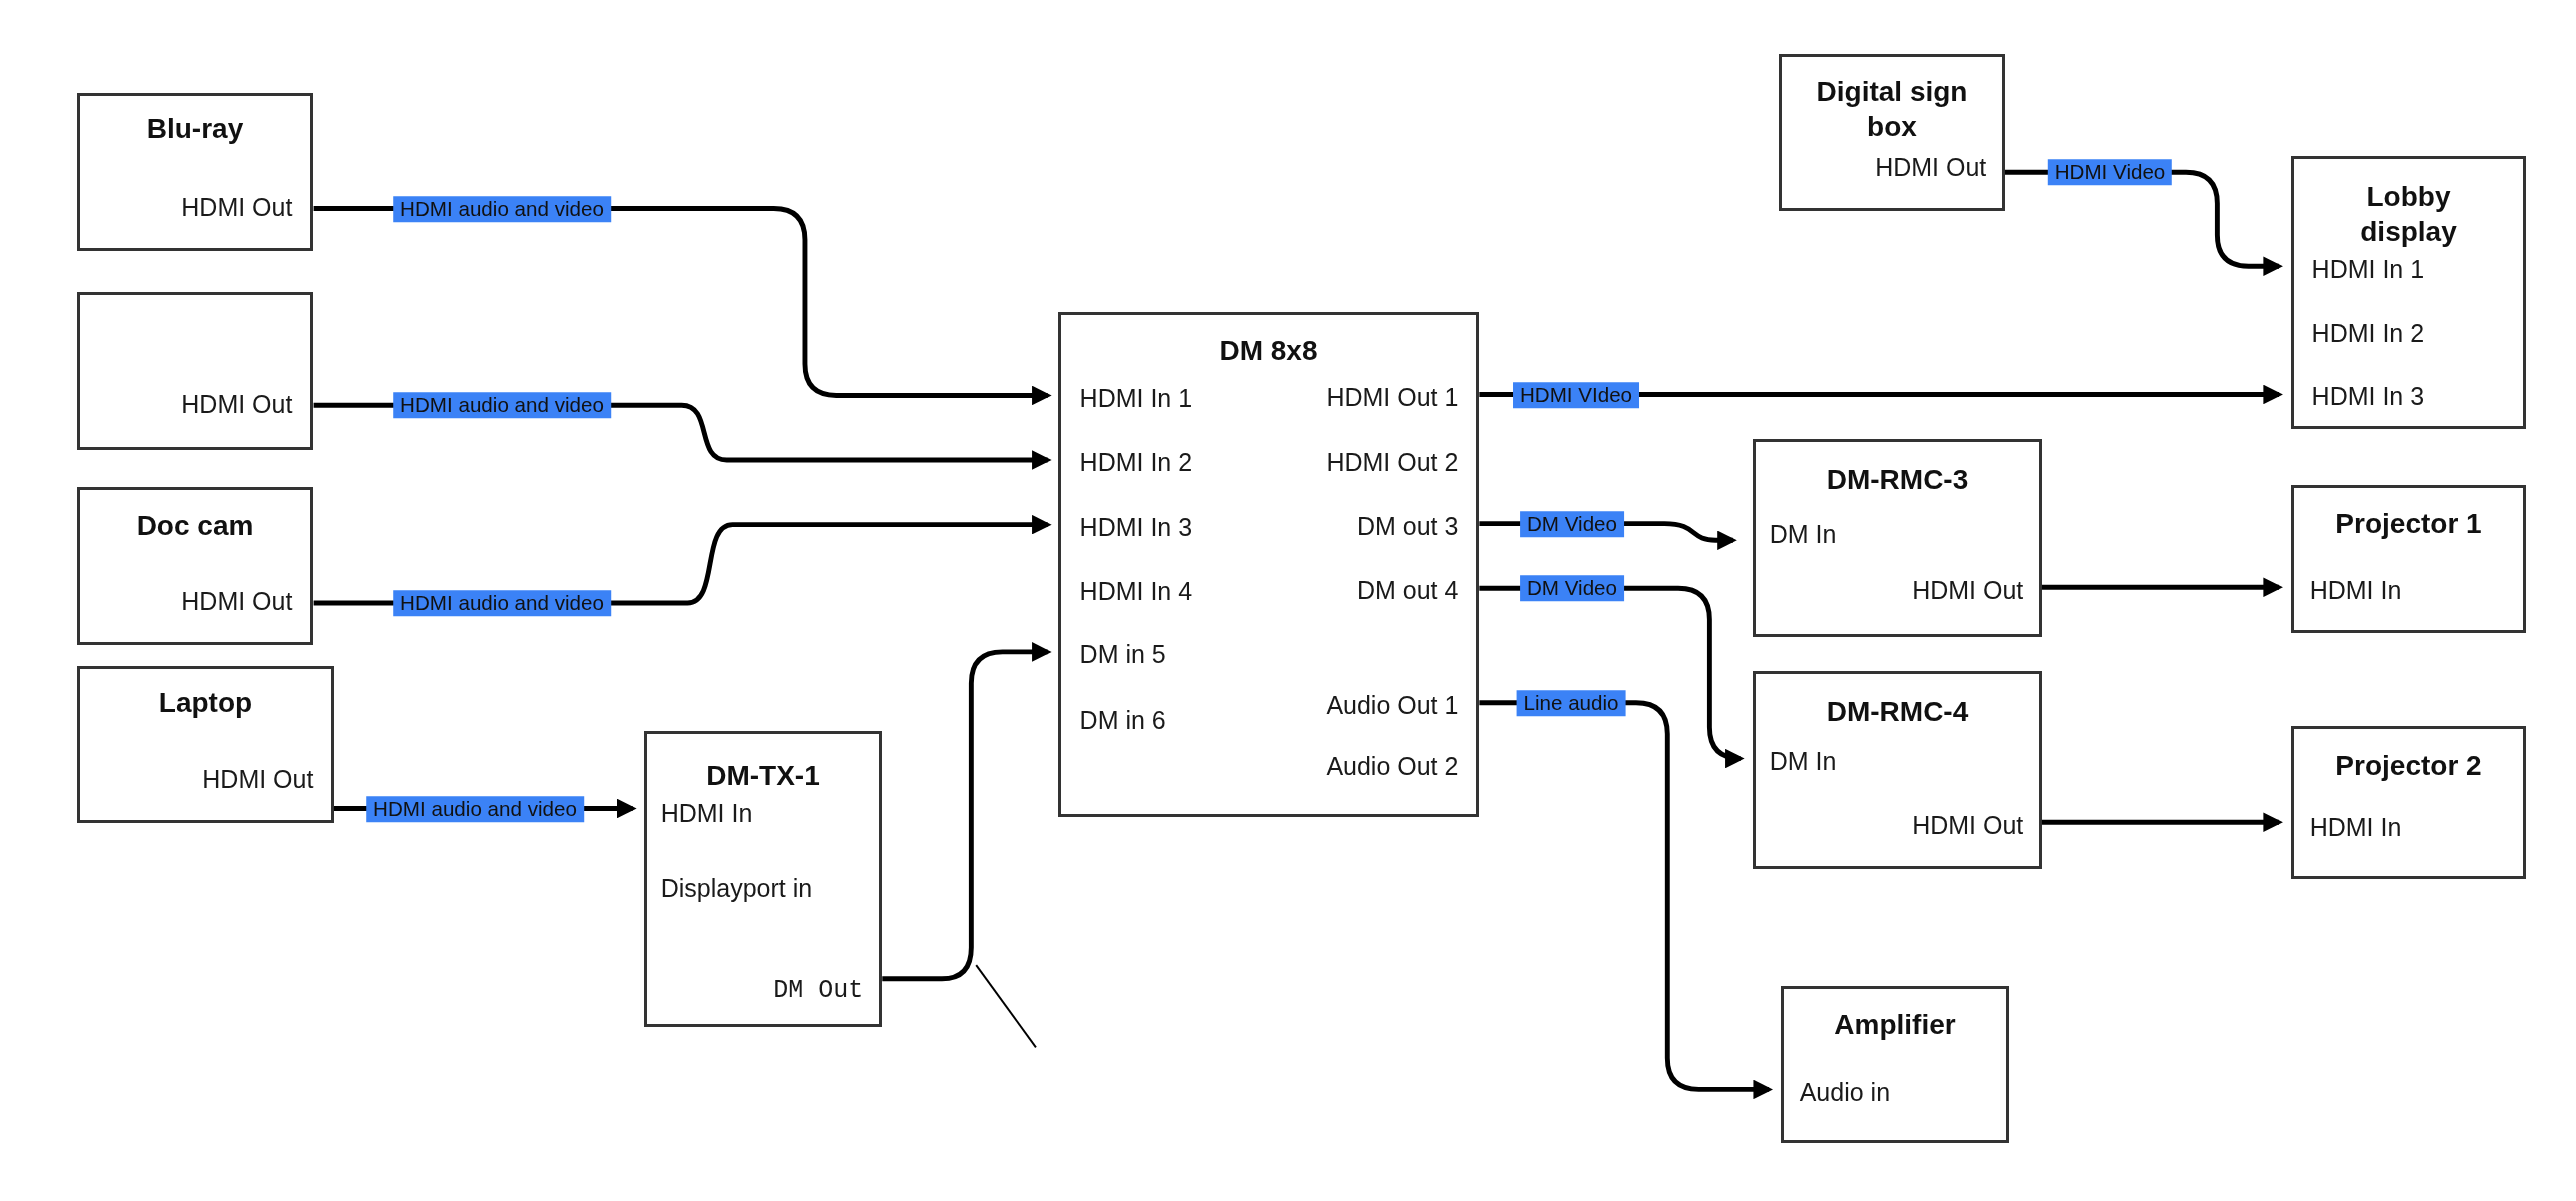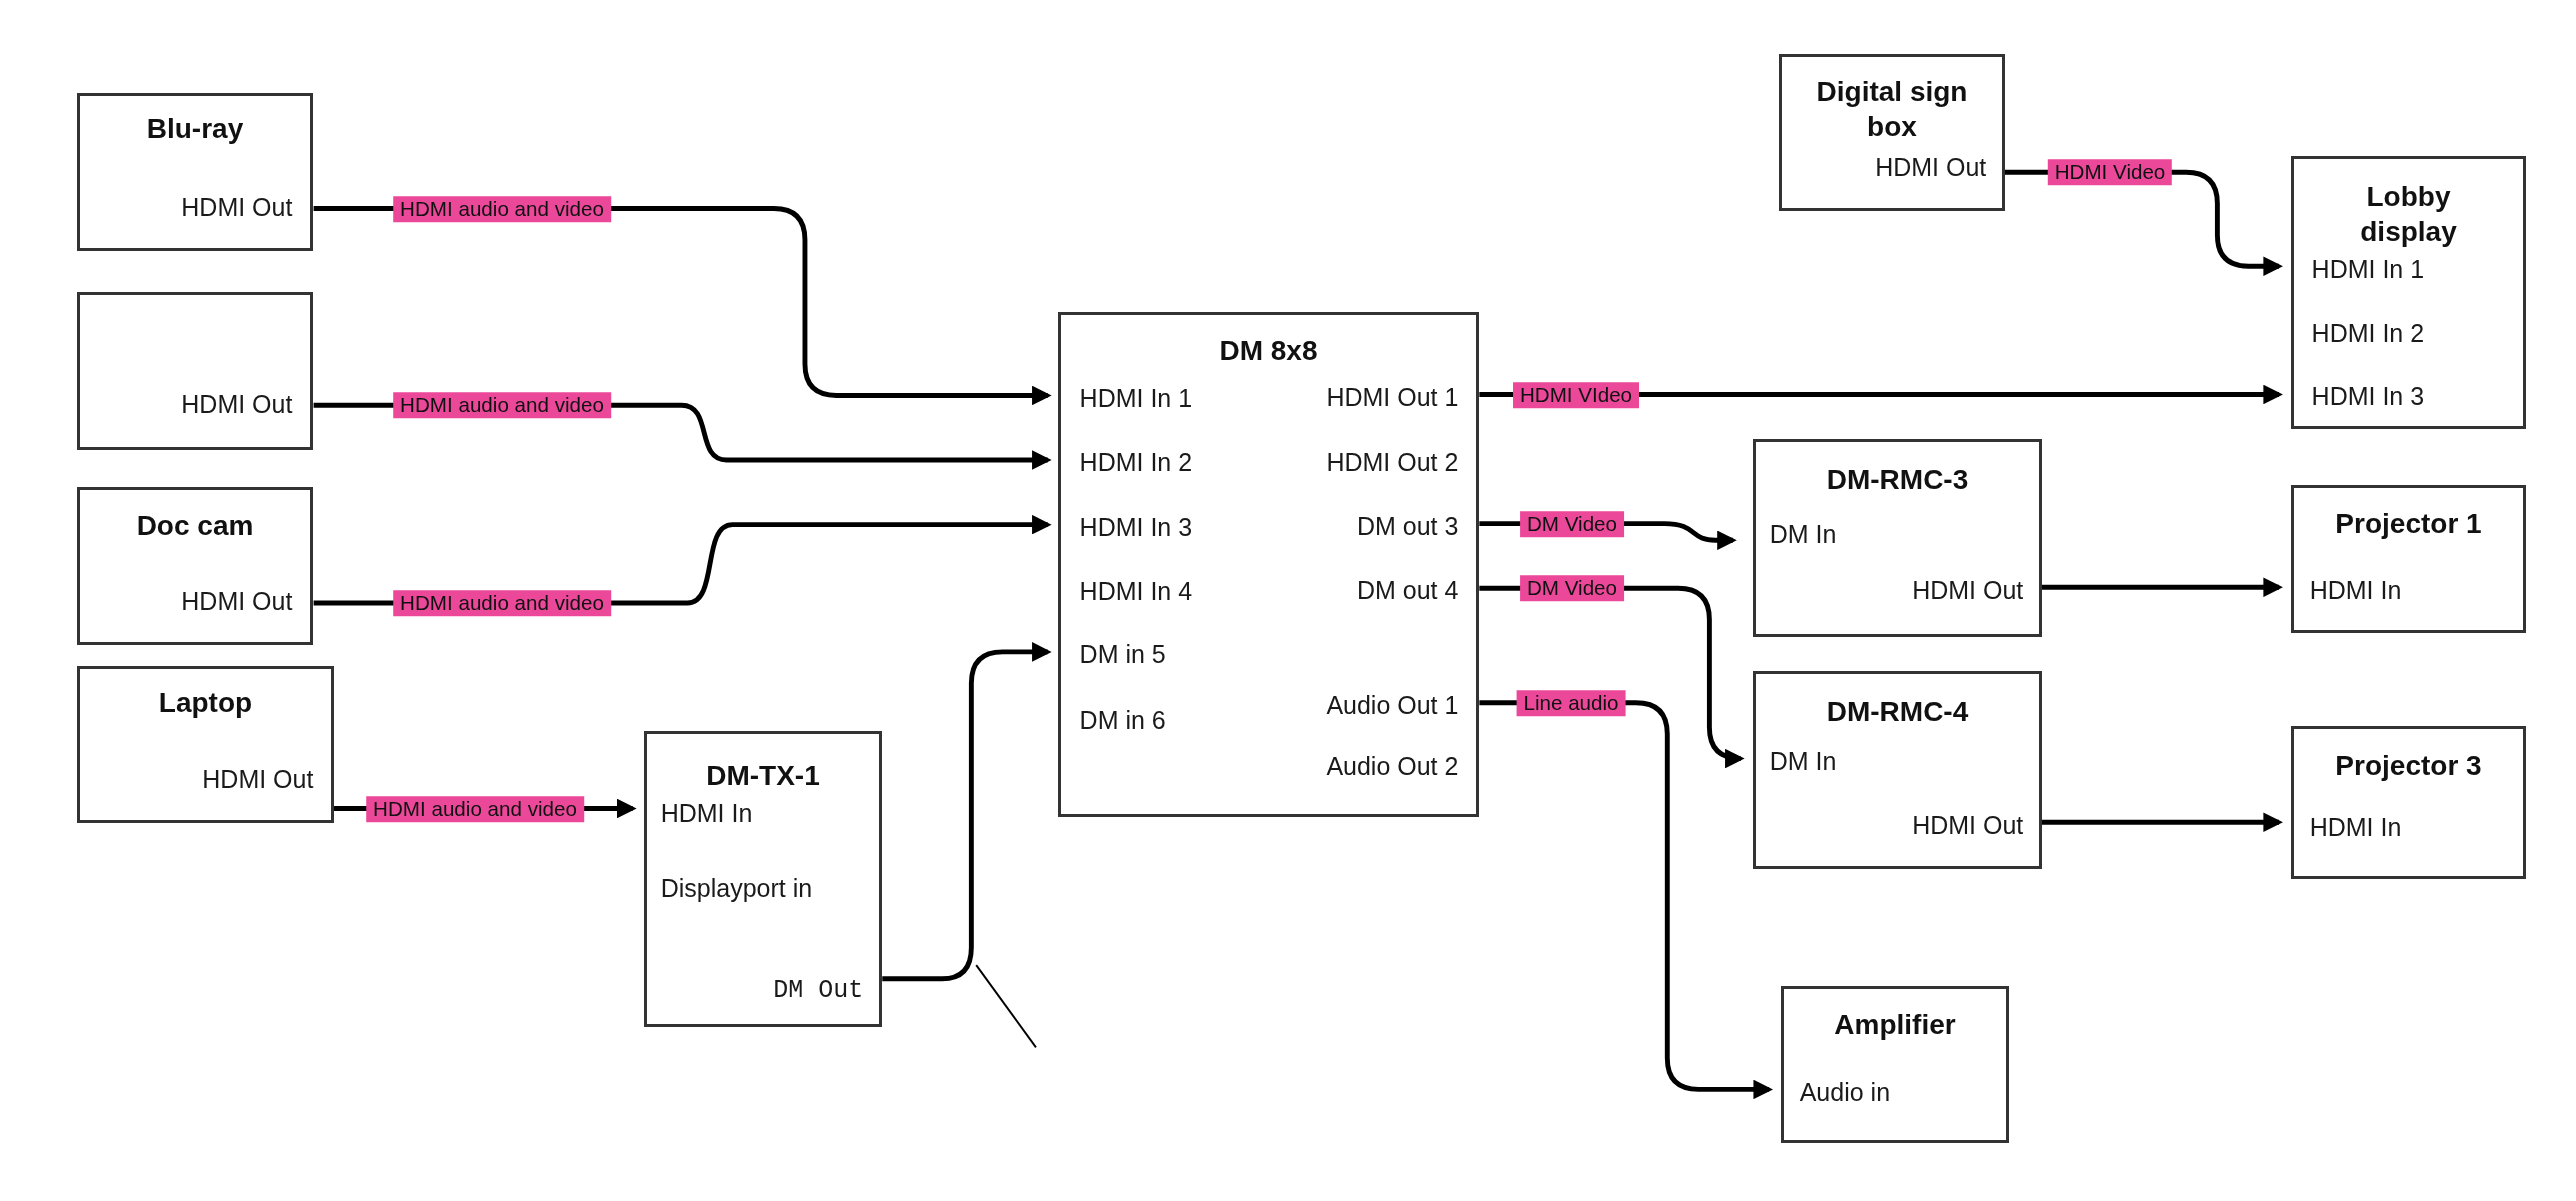--- a/index.html
+++ b/index.html
@@ -14,21 +14,21 @@
   .node-title{
     position:absolute;left:0;right:0;text-align:center;font-weight:bold;
     font-size:28px;line-height:35px;color:#111;margin:0 auto;
   }
   .port{
     position:absolute;font-size:25px;line-height:35px;height:35px;color:#1a1a1a;white-space:nowrap;
   }
   .port.left{text-align:left;}
   .port.right{text-align:right;}
   .wire-label{
-    position:absolute;transform:translate(-50%,-50%);background:#ec4899;
+    position:absolute;transform:translate(-50%,-50%);background:#3b82f6;
     font-size:20.6px;line-height:25.5px;padding:0 6.9px;white-space:nowrap;color:#111;
   }
   .annotation{
     position:absolute;border:2px dashed #4a4a4a;background:#ffffff;box-sizing:border-box;
     display:flex;align-items:center;justify-content:center;text-align:center;
     font-size:20.6px;line-height:26.4px;color:#111;padding:5.9px 13.7px;
   }
 </style>
 </head>
 <body>
@@ -123,21 +123,21 @@
     <div class="port left" style="left:15.7px;top:85px;">HDMI In</div>
   </div>
 
   <div class="node" style="left:1753px;top:671px;width:289px;height:198px;">
     <div class="node-title" style="top:19.6px;">DM-RMC-4</div>
     <div class="port left" style="left:13.7px;top:70px;">DM In</div>
     <div class="port right" style="right:15.7px;top:134px;">HDMI Out</div>
   </div>
 
   <div class="node" style="left:2291px;top:726px;width:235px;height:153px;">
-    <div class="node-title" style="top:18.6px;">Projector 3</div>
+    <div class="node-title" style="top:18.6px;">Projector 2</div>
     <div class="port left" style="left:15.7px;top:81px;">HDMI In</div>
   </div>
 
   <div class="node" style="left:1781px;top:986px;width:228px;height:157px;">
     <div class="node-title" style="top:17.6px;">Amplifier</div>
     <div class="port left" style="left:15.7px;top:86px;">Audio in</div>
   </div>
 
   <div class="wire-label" style="left:502px;top:209px;">HDMI audio and video</div>
   <div class="wire-label" style="left:502px;top:405px;">HDMI audio and video</div>

